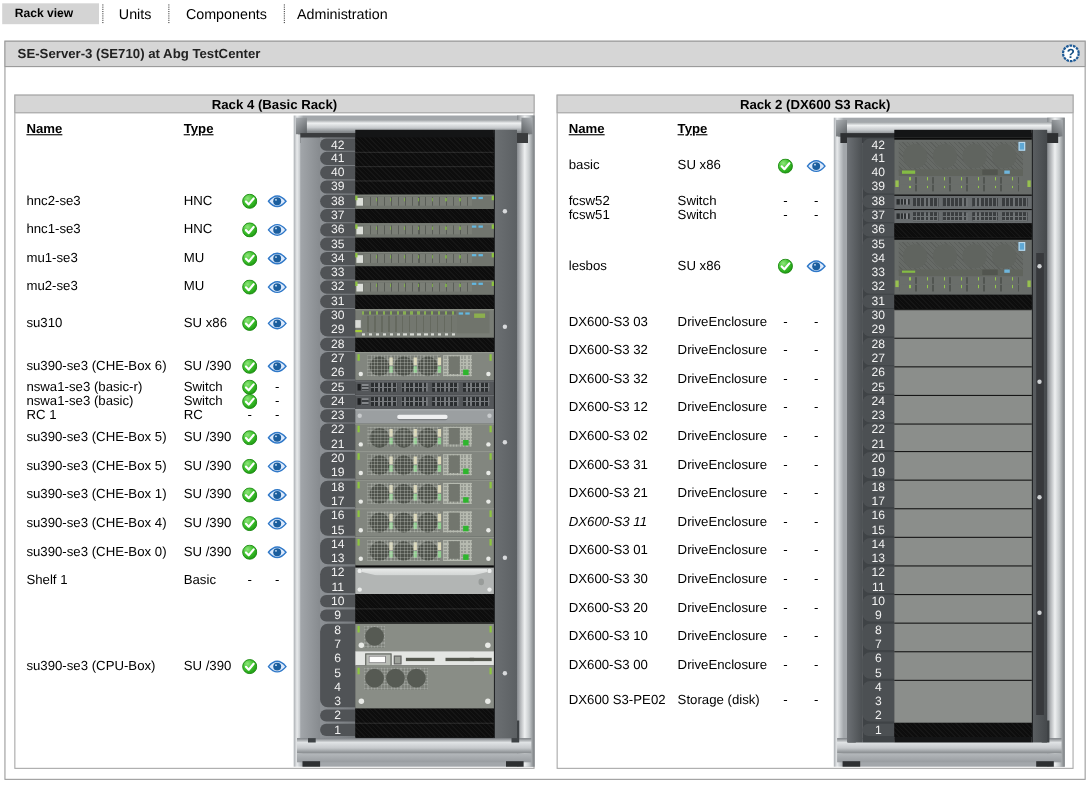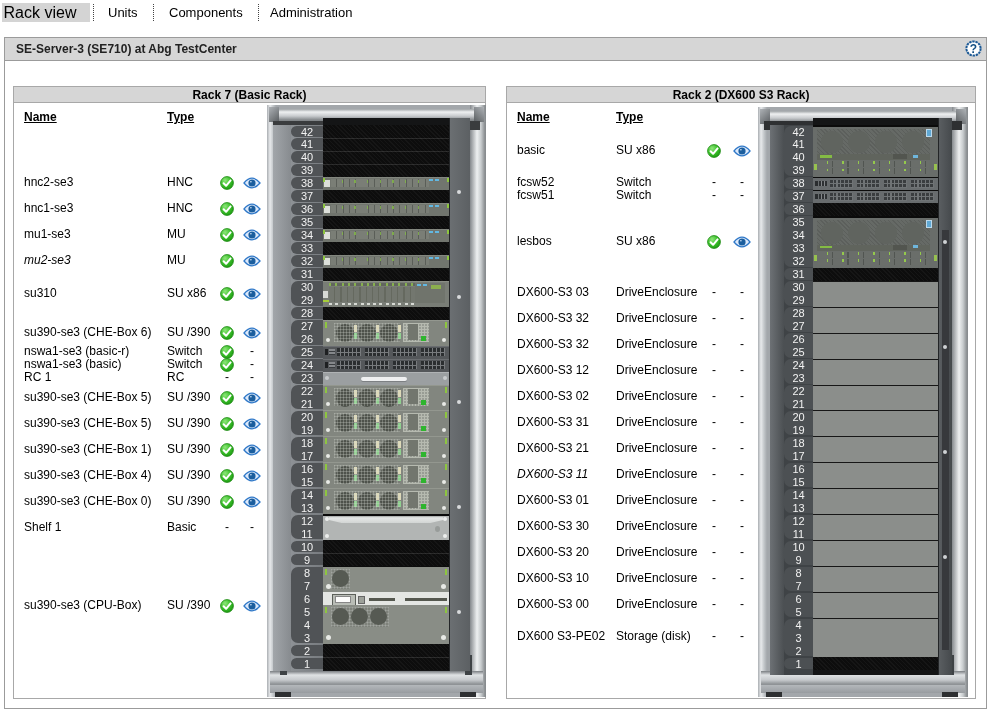--- a/index.html
+++ b/index.html
@@ -4,36 +4,36 @@
 body{width:991px;height:714px;background:#fff;font-family:"Liberation Sans",sans-serif;position:relative;overflow:hidden;}
 .abs{position:absolute;}
 .row{position:absolute;font-size:12px;color:#000;white-space:nowrap;line-height:13px;}
 .dash{position:absolute;font-size:12px;color:#000;}
 .tabtxt{position:absolute;font-size:13px;color:#000;top:5px;}
 .sep{position:absolute;top:4px;height:17px;border-left:1px dotted #444;width:0;}
 .num{color:#f2f2f2;font-size:11px;text-align:center;}
 </style></head><body>
 
 <div class="abs" style="left:2px;top:3px;width:88px;height:19px;background:#d4d4d4;"></div>
-<div class="abs" style="left:2px;top:3px;width:76px;height:19px;font-size:16px;font-weight:normal;text-align:center;line-height:19px;">Rack view</div>
+<div class="abs" style="left:2px;top:3px;width:76px;height:19px;font-size:11px;font-weight:bold;text-align:center;line-height:19px;">Rack view</div>
 <div class="sep" style="left:93px;"></div>
 <div class="tabtxt" style="left:108px;">Units</div>
 <div class="sep" style="left:153px;"></div>
 <div class="tabtxt" style="left:169px;">Components</div>
 <div class="sep" style="left:258px;"></div>
 <div class="tabtxt" style="left:270px;">Administration</div>
 <div class="abs" style="left:4px;top:37px;width:981px;height:670px;border:1px solid #9b9b9b;background:#fff;"></div>
 <div class="abs" style="left:4px;top:37px;width:981px;height:22px;border:1px solid #9b9b9b;background:#d6d6d6;"></div>
 <div class="abs" style="left:16px;top:37px;width:600px;height:24px;font-size:12px;font-weight:bold;color:#222;line-height:24px;">SE-Server-3 (SE710) at Abg TestCenter</div>
 <svg class="abs" style="left:965px;top:40px;" width="17" height="17" viewBox="0 0 17 17">
 <circle cx="8.5" cy="8.5" r="7.1" fill="#fff" stroke="#1d5a96" stroke-width="2" stroke-dasharray="2.4 0.8"></circle>
 <text x="8.5" y="12.8" font-family="Liberation Sans" font-size="12" font-weight="bold" fill="#144f83" text-anchor="middle">?</text>
 </svg>
 <div class="abs" style="left:13px;top:86px;width:471px;height:611px;border:1px solid #a8a8a8;background:#fff;"></div>
-<div class="abs" style="left:13px;top:86px;width:471px;height:15px;border:1px solid #a8a8a8;background:#d6d6d6;font-size:12px;font-weight:bold;text-align:center;line-height:16px;">Rack 7 (Basic Rack)</div>
+<div class="abs" style="left:13px;top:86px;width:471px;height:15px;border:1px solid #a8a8a8;background:#d6d6d6;font-size:12px;font-weight:bold;text-align:center;line-height:16px;">Rack 4 (Basic Rack)</div>
 <div class="abs" style="left:506px;top:86px;width:468px;height:611px;border:1px solid #a8a8a8;background:#fff;"></div>
 <div class="abs" style="left:506px;top:86px;width:468px;height:15px;border:1px solid #a8a8a8;background:#d6d6d6;font-size:12px;font-weight:bold;text-align:center;line-height:16px;">Rack 2 (DX600 S3 Rack)</div>
 <div class="row" style="left:24px;top:111px;font-weight:bold;text-decoration:underline;">Name</div>
 <div class="row" style="left:167px;top:111px;font-weight:bold;text-decoration:underline;">Type</div>
 <div class="row" style="left:24px;top:176px;">hnc2-se3</div>
 <div class="row" style="left:167px;top:176px;">HNC</div>
 <svg class="abs" style="left:220px;top:176px;" width="14" height="14" viewBox="0 0 14 14">
     <defs>
       <radialGradient id="g" cx="35%" cy="30%" r="75%">
         <stop offset="0" stop-color="#8ee67a"></stop>
@@ -78,21 +78,21 @@
       </radialGradient>
     </defs>
     <circle cx="7" cy="7" r="6.4" fill="url(#g)" stroke="#18860e" stroke-width="0.8"></circle>
     <path d="M3.6 7.2 L6.1 9.8 L10.6 4.4" fill="none" stroke="#fff" stroke-width="2" stroke-linecap="round" stroke-linejoin="round"></path>
   </svg>
 <svg class="abs" style="left:243px;top:229px;" width="18" height="12" viewBox="0 0 18 12">
     <path d="M1 6 Q5 1.2 9 1.2 Q13 1.2 17 6 Q13 10.8 9 10.8 Q5 10.8 1 6 Z" fill="#ddeafc" stroke="#2f78c8" stroke-width="1.3"></path>
     <circle cx="9" cy="6" r="3.6" fill="#1b5e9e"></circle>
     <circle cx="7.9" cy="4.7" r="0.8" fill="#dcebfb"></circle>
   </svg>
-<div class="row" style="left:24px;top:254px;font-style:italic;">mu2-se3</div>
+<div class="row" style="left:24px;top:254px;">mu2-se3</div>
 <div class="row" style="left:167px;top:254px;">MU</div>
 <svg class="abs" style="left:220px;top:254px;" width="14" height="14" viewBox="0 0 14 14">
     <defs>
       <radialGradient id="g" cx="35%" cy="30%" r="75%">
         <stop offset="0" stop-color="#8ee67a"></stop>
         <stop offset="0.55" stop-color="#3cc02c"></stop>
         <stop offset="1" stop-color="#1e9a12"></stop>
       </radialGradient>
     </defs>
     <circle cx="7" cy="7" r="6.4" fill="url(#g)" stroke="#18860e" stroke-width="0.8"></circle>

